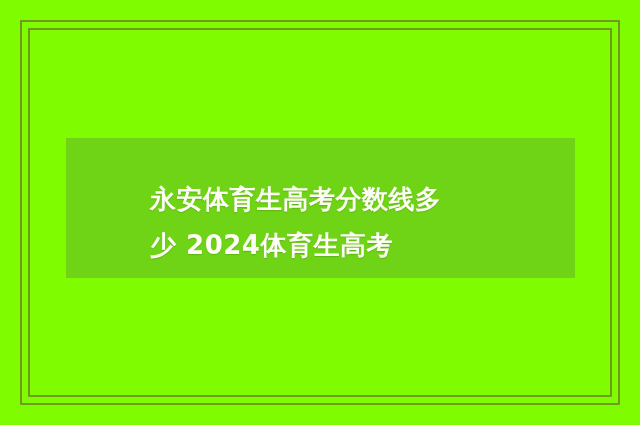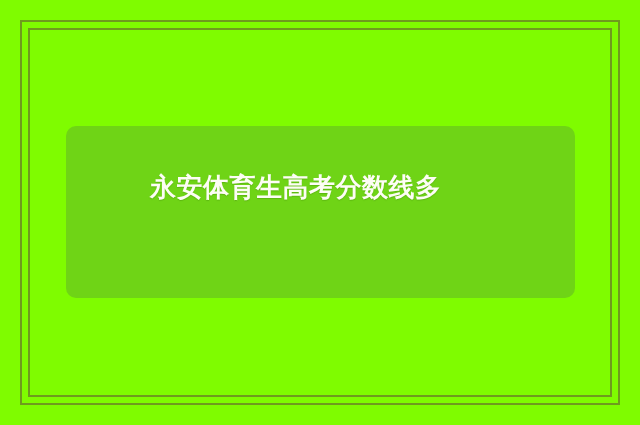--- a/index.html
+++ b/index.html
@@ -41,26 +41,25 @@
     bottom: 28px;
     border: 2px solid #6f9b1e;
     box-sizing: border-box;
     pointer-events: none;
   }
 
   
   .content-panel {
     position: absolute;
     left: 66px;
-    top: 126px;
+    top: 138px;
     width: 509px;
-    height: 172px;
+    height: 140px;
     background: #6fd416;
     box-sizing: border-box;
-    border-radius: 10px;
   }
 
   .title-block {
     position: absolute;
     left: 84px;
     top: 38px;
     width: 400px;
   }
 
   .title-line {
@@ -78,16 +77,17 @@
 <body>
 
 <div id="canvas">
 
   <div class="frame-outer"></div>
   <div class="frame-inner"></div>
 
   <div class="content-panel">
     <div class="title-block">
       <span class="title-line">永安体育生高考分数线多</span>
+      <span class="title-line">少 2024体育生高考</span>
     </div>
   </div>
 
 </div>
 
 </body></html>

